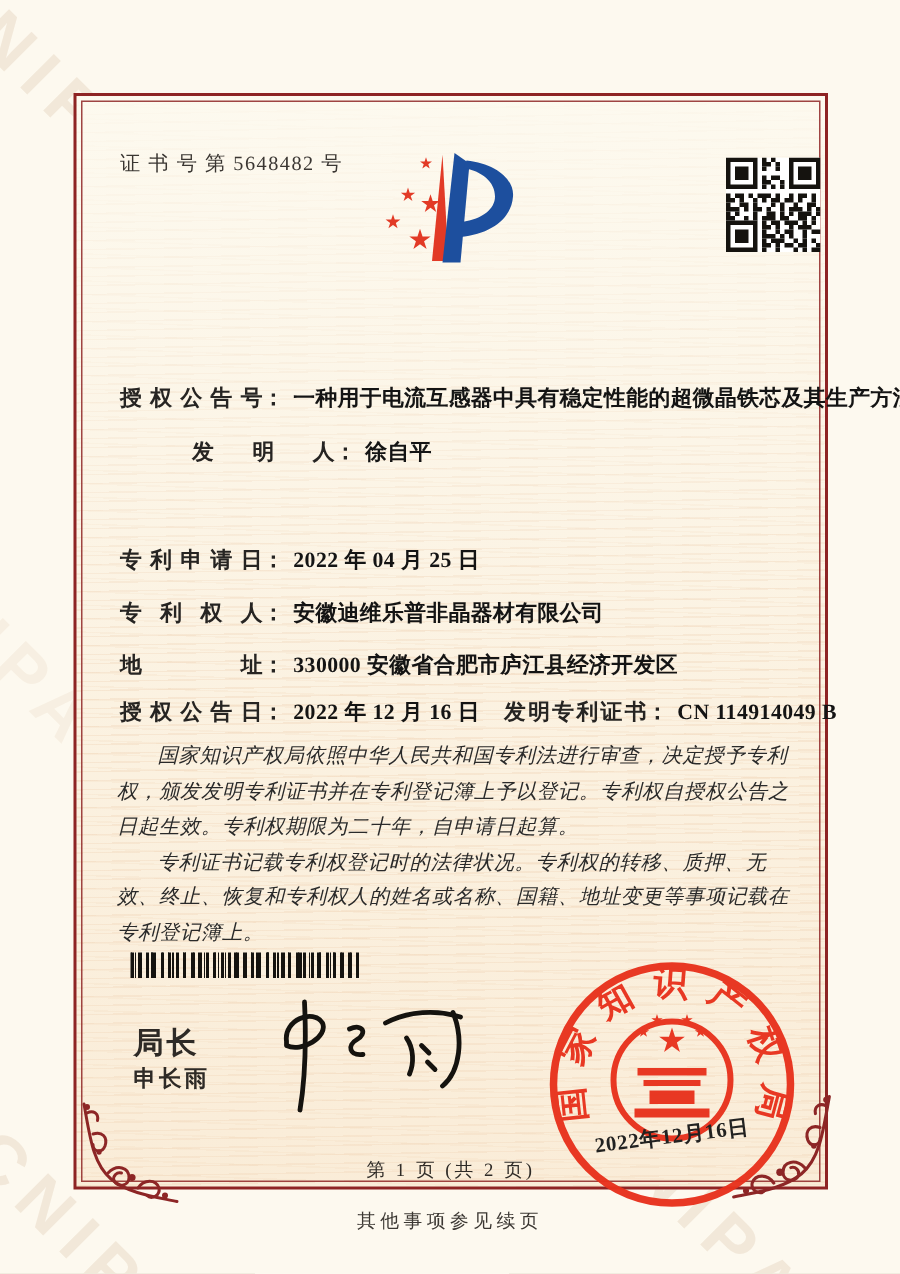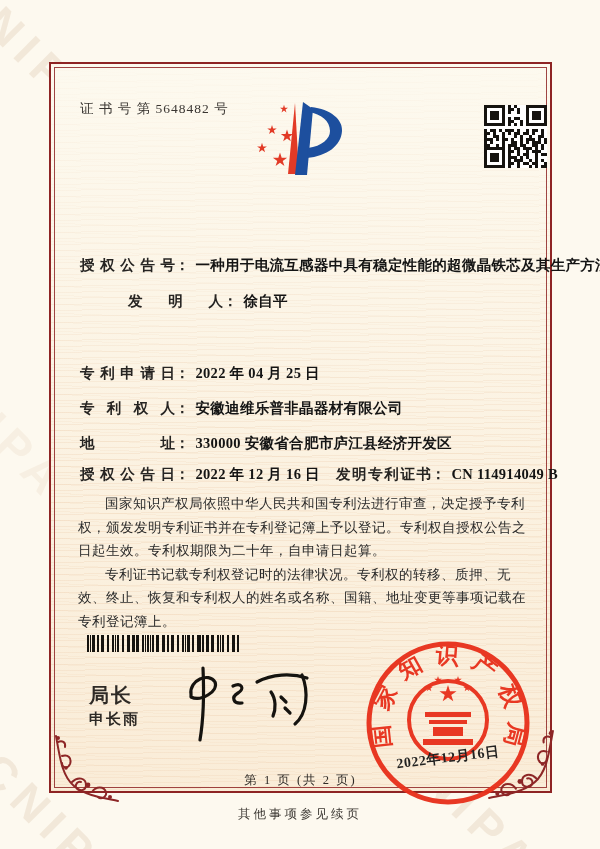--- a/index.html
+++ b/index.html
@@ -49,21 +49,21 @@
     display:inline-block; width:95px; text-align:justify; text-align-last:justify;
     font-weight:600; color:#262422; vertical-align:bottom;
   }
   .row .colon { font-weight:600; margin-right:6px; color:#262422; }
   .row .val { font-weight:700; letter-spacing:0.3px; color:#141414; }
   .row .pair2 { position:absolute; left:256px; top:0; }
   .body-text {
     position:absolute; left:27px; top:428px; width:452px;
     font-size:13.5px; line-height:23.5px; color:#2a2a2a; letter-spacing:0.5px;
   }
-  .body-text p { text-indent:2em; }
+  .body-text p { text-indent:2em;font-style:italic; }
   .barcode {
     position:absolute; left:36px; top:571px; width:153px; height:17px;
     background-image:
       repeating-linear-gradient(90deg,#15130f 0 2px,rgba(0,0,0,0) 2px 5px),
       repeating-linear-gradient(90deg,#15130f 0 1px,rgba(0,0,0,0) 1px 7px),
       repeating-linear-gradient(90deg,rgba(0,0,0,0) 0 3px,#15130f 3px 4px,rgba(0,0,0,0) 4px 11px);
   }
   .director-title { position:absolute; left:38px; top:618px; font-size:20px; font-weight:700; color:#2e2a26; letter-spacing:2px; }
   .director-name  { position:absolute; left:38px; top:646px; font-size:15px; font-weight:700; color:#2e2a26; letter-spacing:2px;font-family:Liberation Mono, monospace; }
   .signature { position:absolute; left:118px; top:598px; }

